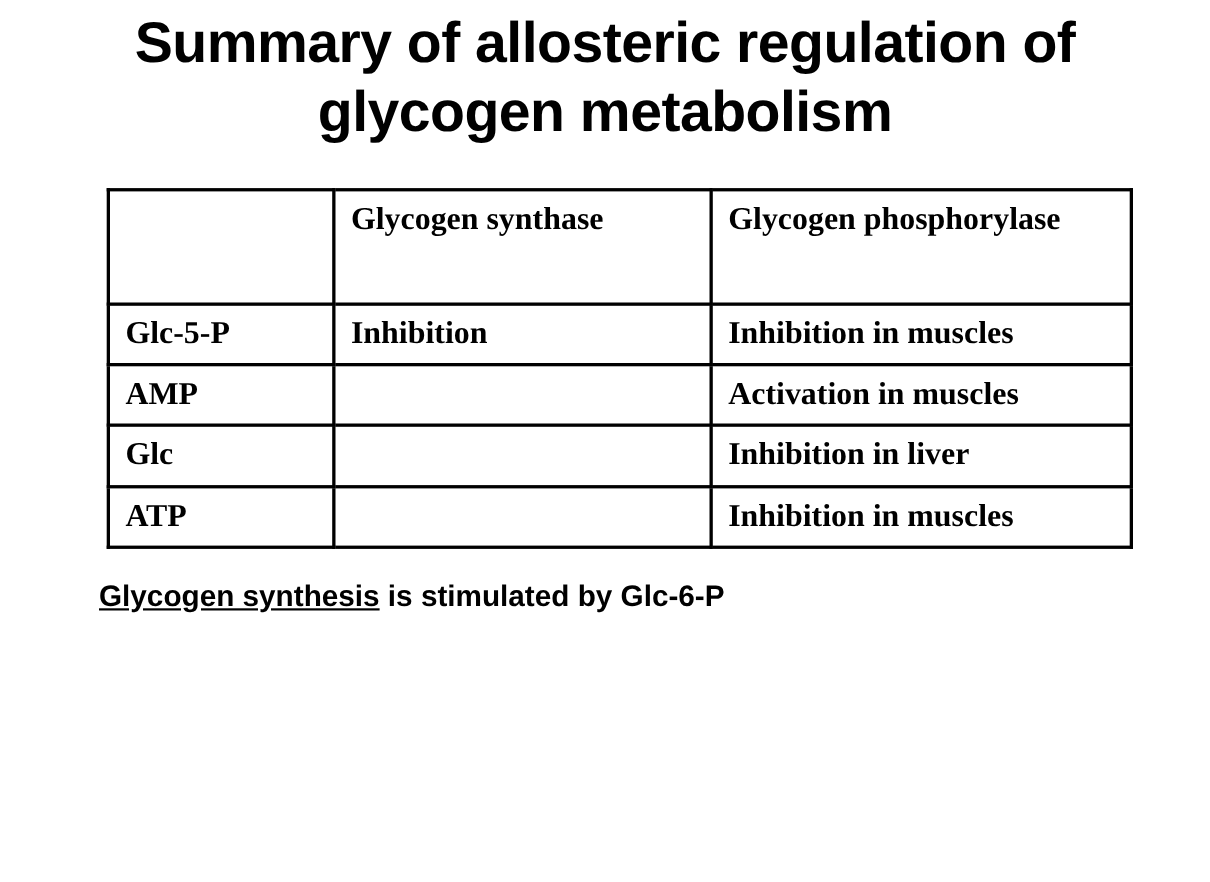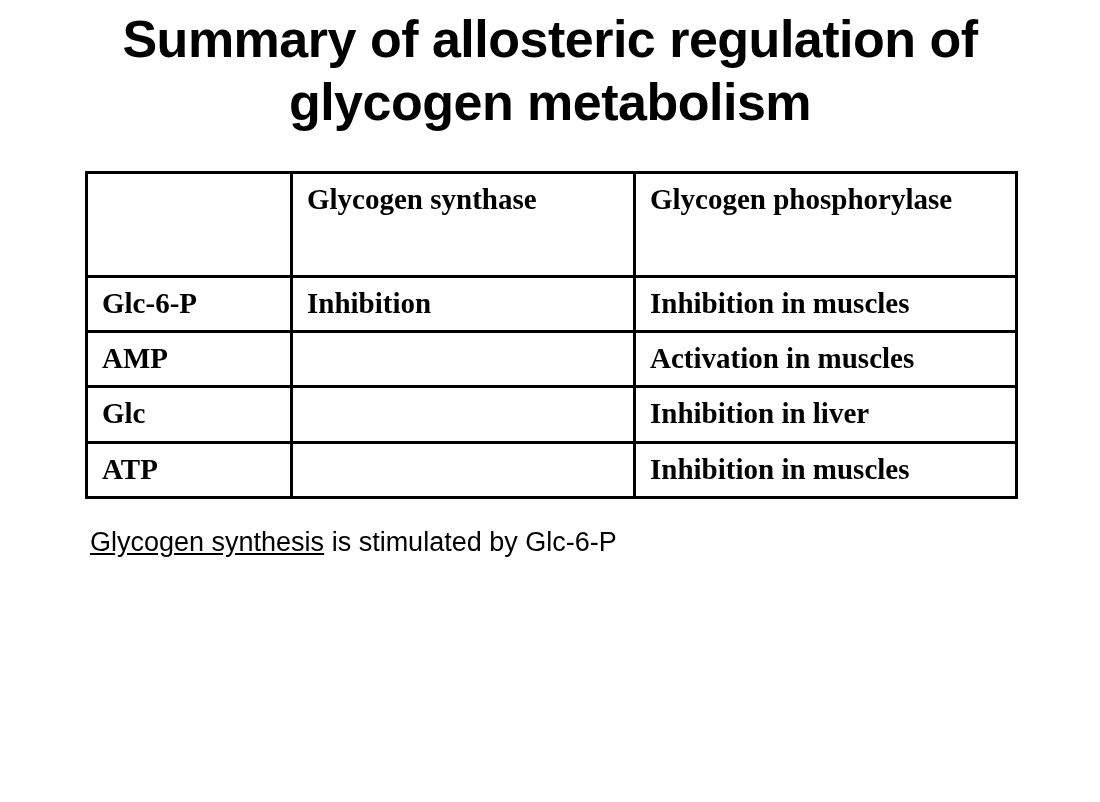--- a/index.html
+++ b/index.html
@@ -35,20 +35,21 @@
     margin: 36px auto 0 auto;
     width: 930px;
   }
   table.summary {
     border-collapse: collapse;
     width: 100%;
     table-layout: fixed;
     font-family: "Liberation Serif", serif;
     font-weight: bold;
     font-size: 29px;
+    margin-left: 12px;
   }
   table.summary td, table.summary th {
     border: 3px solid #000000;
     padding: 7px 12px 9px 14px;
     vertical-align: top;
     text-align: left;
     line-height: 1.25;
     height: 52px;
     box-sizing: border-box;
   }
@@ -59,21 +60,21 @@
     height: 104px;
   }
   .notes {
     margin: 26px auto 0 auto;
     width: 960px;
     padding-left: 20px;
     box-sizing: border-box;
   }
   .note {
     font-family: "Liberation Sans", sans-serif;
-    font-weight: normal;
+    font-weight: bold;
     font-size: 27px;
     line-height: 1.33;
     margin: 0 0 26px 0;
   }
   .note .u {
     text-decoration: underline;
   }
 </style>
 </head>
 <body>
@@ -91,21 +92,21 @@
       </colgroup>
       <thead>
         <tr>
           <td></td>
           <td>Glycogen synthase</td>
           <td>Glycogen phosphorylase</td>
         </tr>
       </thead>
       <tbody>
         <tr>
-          <td>Glc-6-P</td>
+          <td>Glc-5-P</td>
           <td>Inhibition</td>
           <td>Inhibition  in muscles</td>
         </tr>
         <tr>
           <td>AMP</td>
           <td></td>
           <td>Activation in muscles</td>
         </tr>
         <tr>
           <td>Glc</td>

